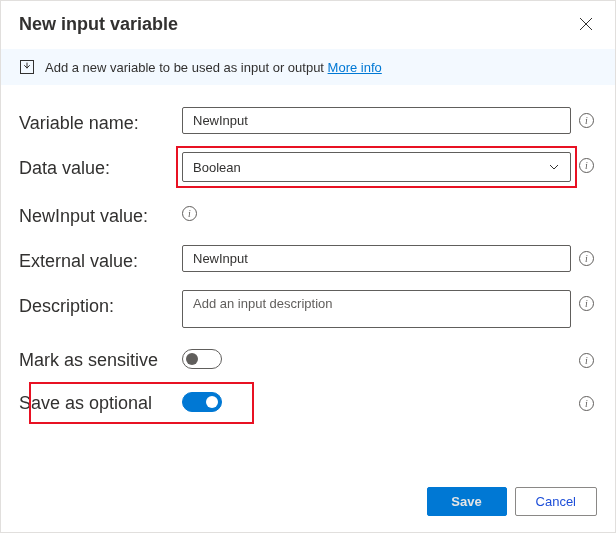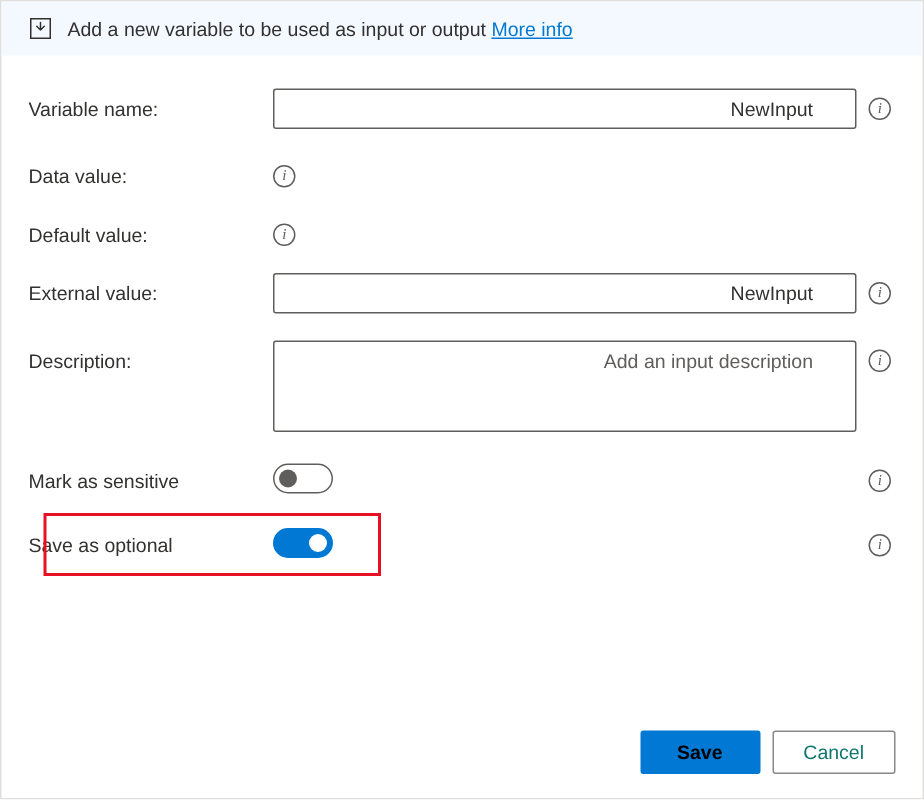--- a/index.html
+++ b/index.html
@@ -80,21 +80,21 @@
       gap: 8px;
     }
     .form-row.toggle-row {
       align-items: center;
       margin-bottom: 20px;
     }
     .label-col {
       width: 155px;
       flex-shrink: 0;
       padding-top: 6px;
-      font-size: 13px;
+      font-size: 18px;
     }
     .toggle-row .label-col {
       padding-top: 0;
     }
     .field-col {
       flex: 1;
       position: relative;
     }
     .info-col {
       width: 20px;
@@ -117,29 +117,28 @@
       font-size: 10px;
       font-family: Georgia, serif;
       font-style: italic;
       color: #605e5c;
       cursor: pointer;
     }
     .text-input, .select-input, .textarea-input {
       width: 100%;
       border: 1px solid #605e5c;
       border-radius: 2px;
-      padding: 5px 28px;
+      padding: 5px 10px;
       font-size: 13px;
       font-family: inherit;
       color: #323130;
       background: #fff;
-      text-align: right;
     }
     .textarea-input {
-      height: 61px;
+      height: 38px;
       resize: none;
     }
     .textarea-input::placeholder {
       color: #605e5c;
     }
     .select-input {
       display: flex;
       align-items: center;
       justify-content: space-between;
       cursor: pointer;
@@ -217,37 +216,46 @@
     .btn {
       padding: 6px 20px;
       font-size: 13px;
       font-family: inherit;
       border-radius: 2px;
       cursor: pointer;
       min-width: 80px;
     }
     .btn-primary {
       background: #0078d4;
-      color: #000000;
+      color: #e5e5e5;
       border: 1px solid #0078d4;
       font-weight: 600;
     }
     .btn-secondary {
       background: #fff;
-      color: #0f766e;
+      color: #1d4ed8;
       border: 1px solid #8a8886;
     }
     .optional-wrapper {
       position: relative;
     }
   </style>
 </head>
 <body>
 
 <div class="dialog">
+  <div class="dialog-header">
+    <div class="dialog-title">New input variable</div>
+    <button class="close-btn">
+      <svg viewBox="0 0 14 14" stroke="#323130" stroke-width="1" fill="none">
+        <line x1="1" y1="1" x2="13" y2="13"></line>
+        <line x1="13" y1="1" x2="1" y2="13"></line>
+      </svg>
+    </button>
+  </div>
 
   <div class="info-banner">
     <svg class="info-icon" viewBox="0 0 16 16" fill="none" stroke="#323130" stroke-width="1">
       <rect x="1.5" y="1.5" width="13" height="13"></rect>
       <path d="M8 4 L8 9 M5.5 6.5 L8 9 L10.5 6.5" stroke-linecap="round" stroke-linejoin="round"></path>
     </svg>
     <span class="info-text">
       <span>Add a new variable to be used as input or output</span>
       <a class="info-link">More info</a>
     </span>
@@ -260,27 +268,36 @@
       <div class="field-col">
         <input type="text" class="text-input" value="NewInput" style="">
       </div>
       <div class="info-col">
           <div class="info-circle">i</div>
         </div>
     </div>
 
     <div class="form-row">
       <div class="label-col">Data value:</div>
-      <div class="info-col">
-          <div class="info-circle">i</div>
-        </div>
-    </div>
-
-    <div class="form-row">
-      <div class="label-col">Default value:</div>
+      <div class="field-col">
+        <div class="select-input">
+          <span>Boolean</span>
+          <svg class="chevron" viewBox="0 0 12 12" fill="none" stroke="#323130" stroke-width="1">
+            <path d="M2 4 L6 8 L10 4"></path>
+          </svg>
+        </div>
+        <div class="highlight-box highlight-data-type"></div>
+      </div>
+      <div class="info-col">
+          <div class="info-circle">i</div>
+        </div>
+    </div>
+
+    <div class="form-row">
+      <div class="label-col">NewInput value:</div>
       <div class="info-col">
           <div class="info-circle">i</div>
         </div>
     </div>
 
     <div class="form-row">
       <div class="label-col">External value:</div>
       <div class="field-col">
         <input type="text" class="text-input" value="NewInput" style="">
       </div>

